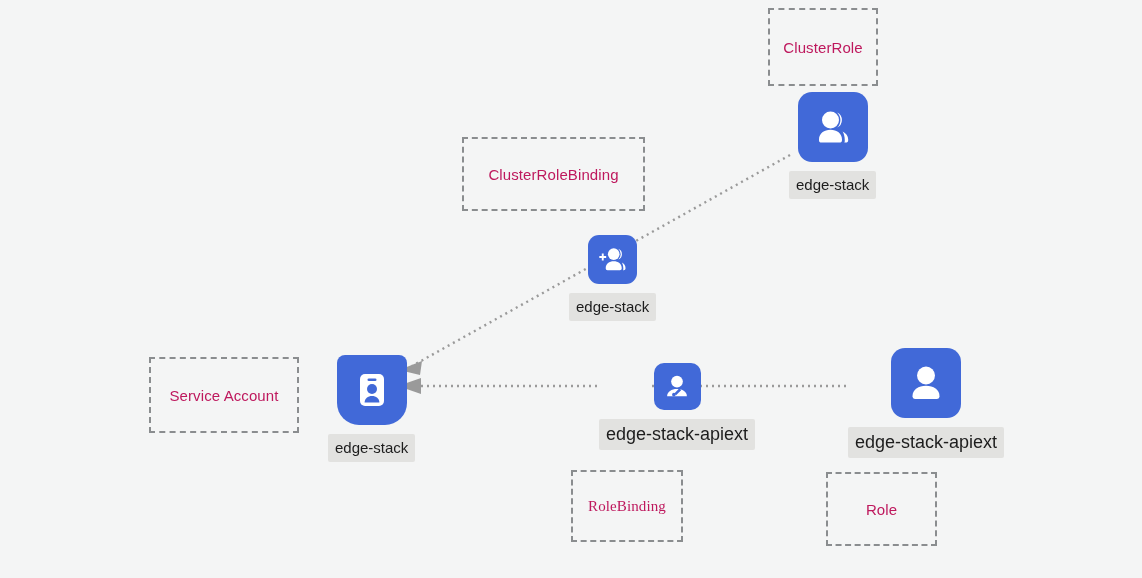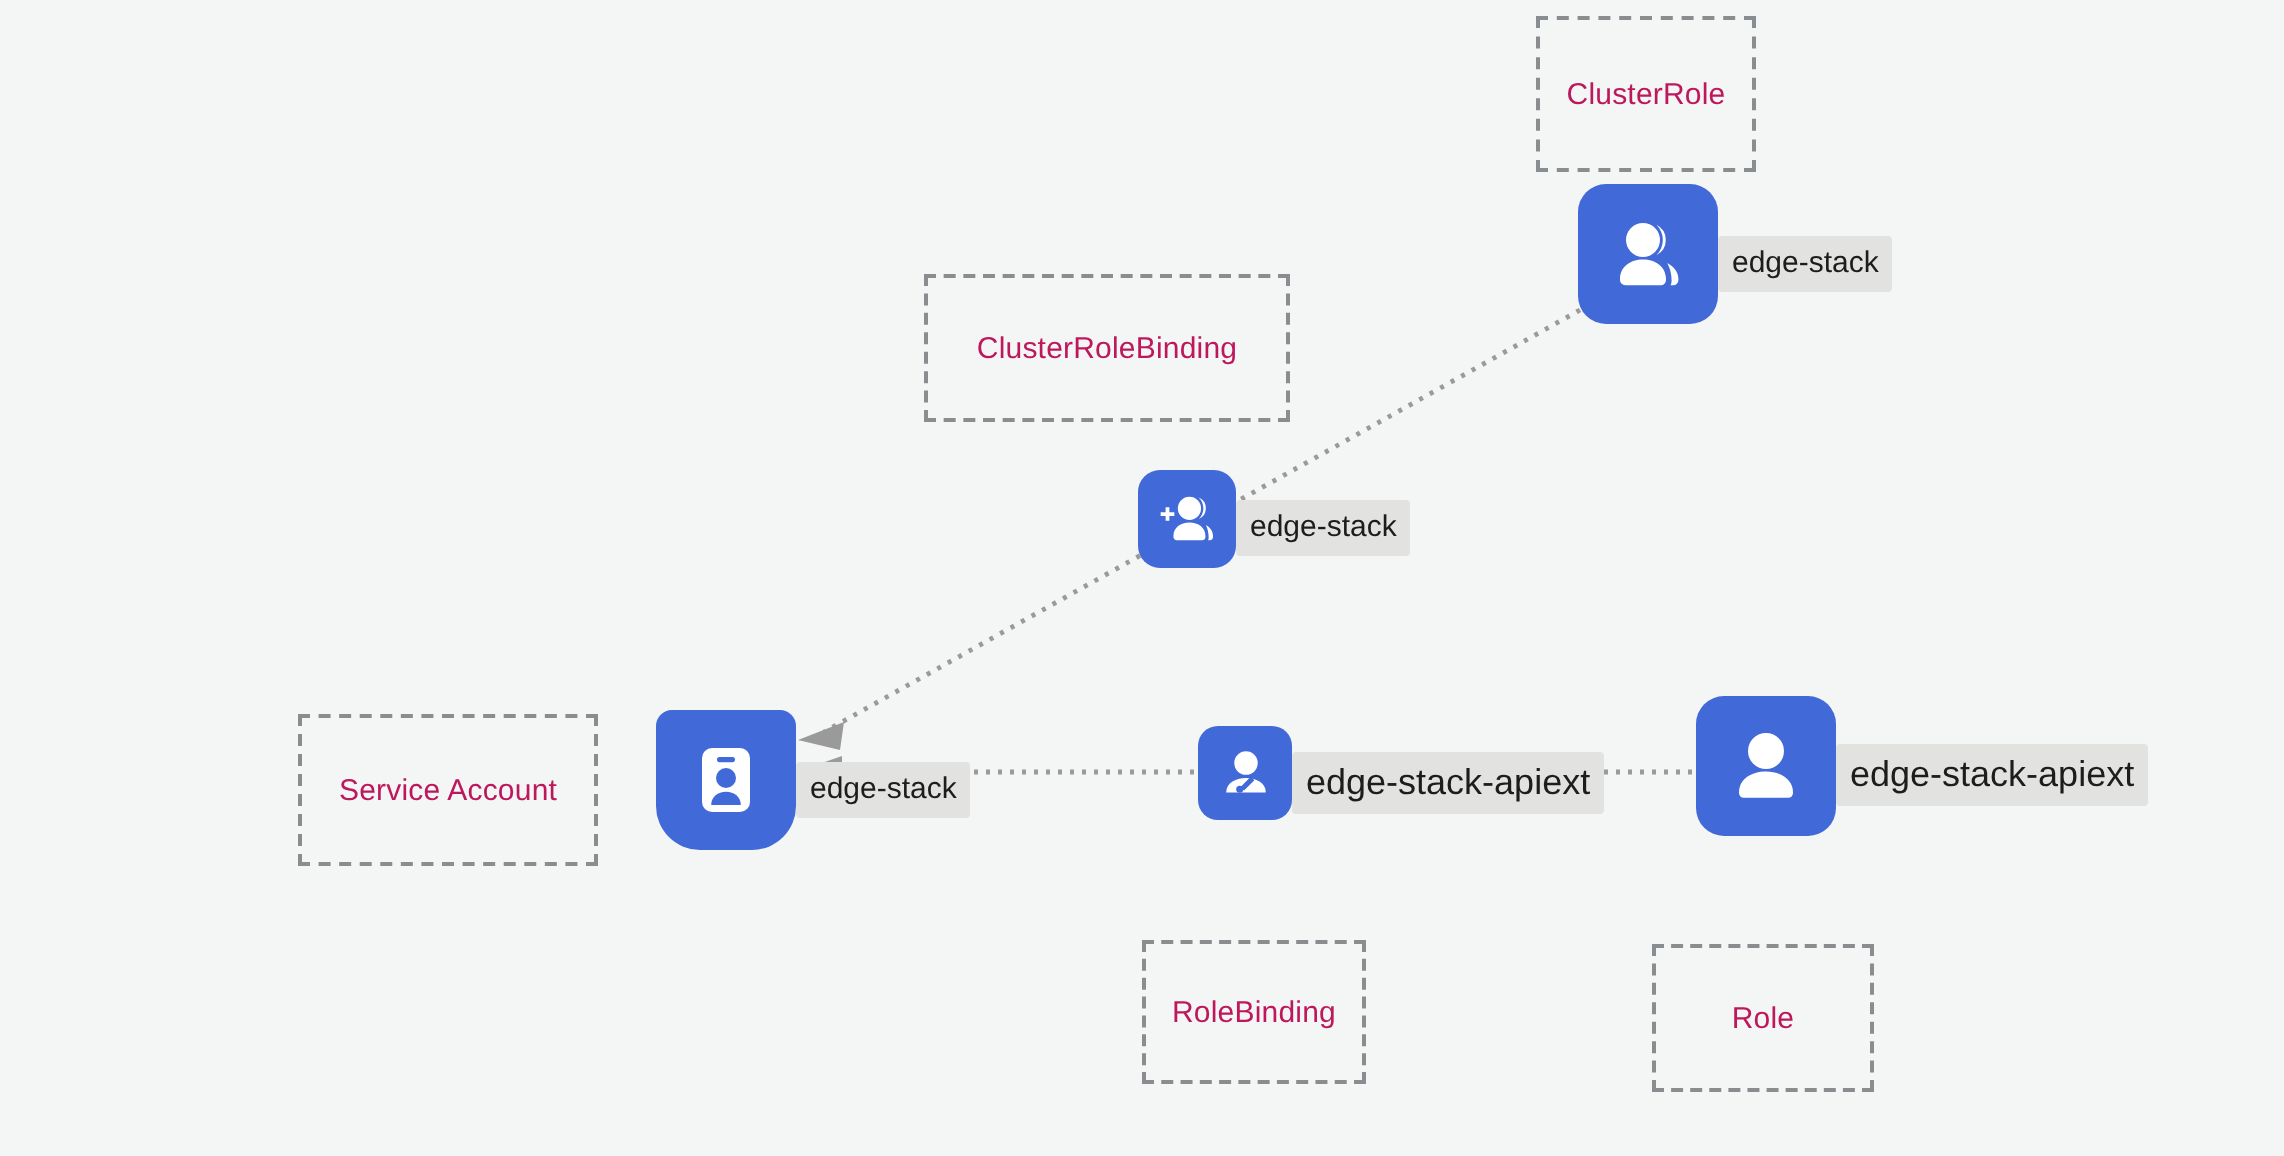--- a/index.html
+++ b/index.html
@@ -33,21 +33,21 @@
   }
   .kind-box-label {
     color: #be185d;
     font-size: 15px;
     letter-spacing: 0.1px;
     white-space: nowrap;
   }
   .node {
     position: absolute;
     display: flex;
-    flex-direction: row;
+    flex-direction: column;
     align-items: center;
   }
   .node-tile {
     background: #4169d8;
     display: flex;
     align-items: center;
     justify-content: center;
   }
   .node-tile svg { display: block; }
   .node-label {
@@ -84,21 +84,21 @@
   </div>
 
   <div class="kind-box" style="left:462px; top:137px; width:183px; height:74px;">
     <span class="kind-box-label">ClusterRoleBinding</span>
   </div>
 
   <div class="kind-box" style="left:149px; top:357px; width:150px; height:76px;">
     <span class="kind-box-label">Service Account</span>
   </div>
 
-  <div class="kind-box" style="left:571px; top:470px; width:112px; height:72px;">
+  <div class="kind-box" style="left:571px; top:470px; width:112px; height:72px;font-family:Liberation Serif, serif;">
     <span class="kind-box-label">RoleBinding</span>
   </div>
 
   <div class="kind-box" style="left:826px; top:472px; width:111px; height:74px;text-align:center;">
     <span class="kind-box-label">Role</span>
   </div>
 
   <div class="node" style="left:789px; top:92px;">
     <div class="node-tile" style="width:70px; height:70px; border-radius:14px;">
       <span>

